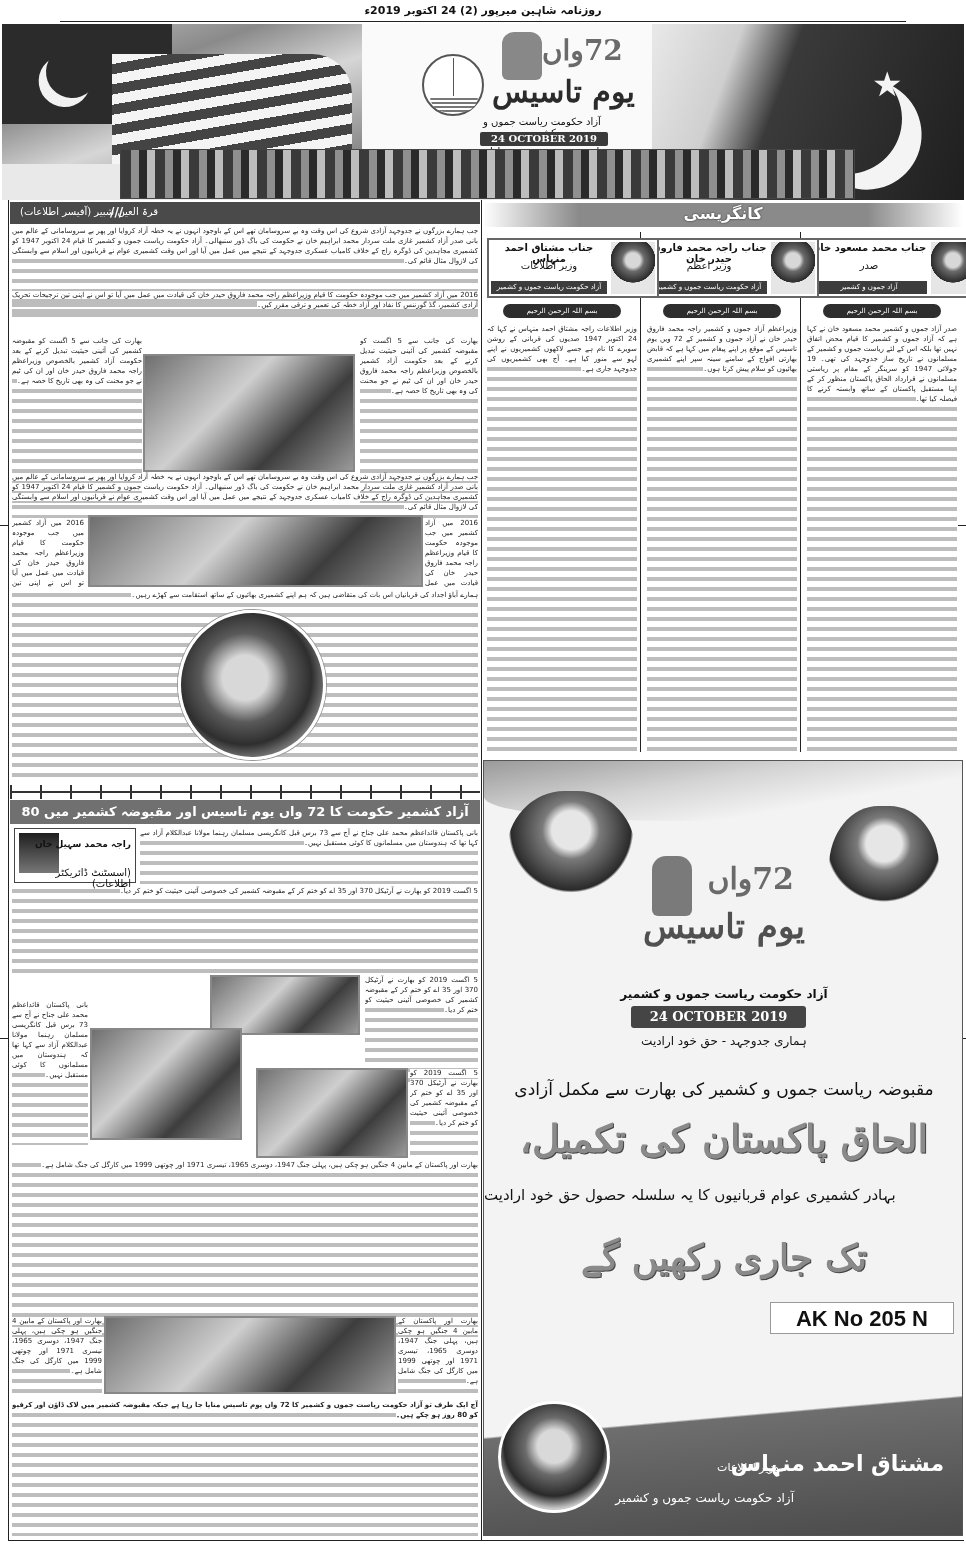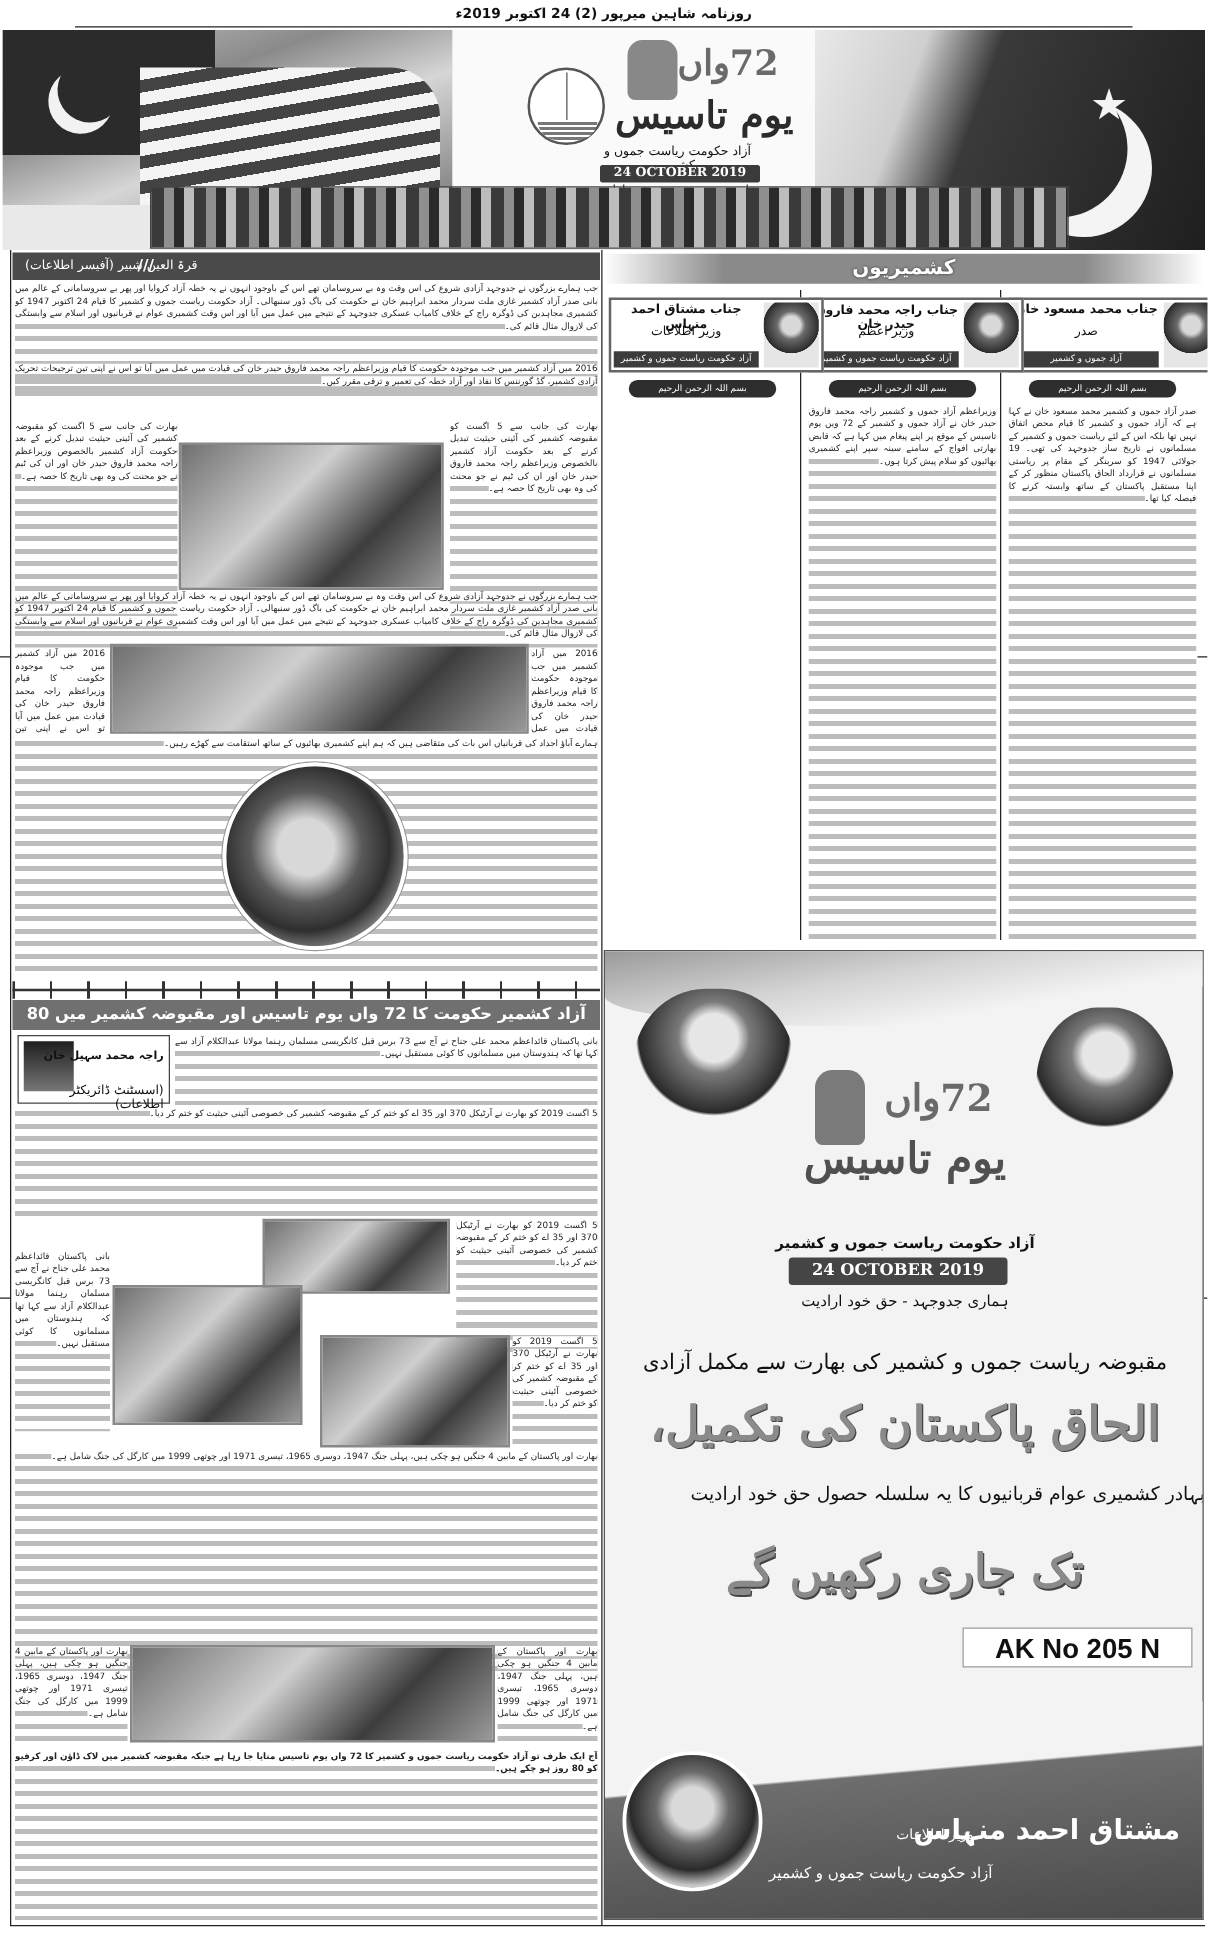--- a/index.html
+++ b/index.html
@@ -79,21 +79,21 @@
   .ad-face { position: absolute; border-radius: 45% 45% 40% 40%; background: radial-gradient(circle at 50% 28%, #e6e6e6 0 16%, #7a7a7a 24%, #2a2a2a 50%, #f3f3f3 52%); }
   .ad-logo { position: absolute; left: 150px; top: 95px; width: 180px; height: 130px; }
   .ad-logo .n72 { position: absolute; right: 20px; top: 5px; font-size: 30px; font-weight: bold; color: #6a6a6a; direction: rtl; font-family: "DejaVu Serif", serif; }
   .ad-logo .fist2 { position: absolute; left: 18px; top: 0; width: 40px; height: 60px; background: #7a7a7a; border-radius: 14px 14px 6px 6px; }
   .ad-logo .youm2 { position: absolute; left: 0; top: 50px; width: 180px; text-align: center; font-size: 34px; font-weight: bold; color: #505050; direction: rtl; font-family: "DejaVu Serif", serif; }
   .ad-gov { position: absolute; left: 0; top: 226px; width: 480px; text-align: center; font-size: 12px; font-weight: bold; direction: rtl; }
   .ad-date { position: absolute; left: 147px; top: 245px; width: 175px; height: 22px; background: #454545; color: #fff; font-family: "DejaVu Serif", serif; font-weight: bold; font-size: 13px; text-align: center; line-height: 22px; border-radius: 3px; }
   .ad-slogan { position: absolute; left: 0; top: 273px; width: 480px; text-align: center; font-size: 12px; direction: rtl; }
   .ad-line1 { position: absolute; left: 0; top: 318px; width: 480px; text-align: center; font-size: 17px; direction: rtl; }
   .ad-big1 { position: absolute; left: 0; top: 355px; width: 480px; text-align: center; font-size: 38px; font-weight: bold; color: #8a8a8a; direction: rtl; text-shadow: 1px 1px 0 #444; font-family: "DejaVu Serif", serif; }
-  .ad-line2 { position: absolute; left: 0; top: 425px; width: 480px; text-align: right; font-size: 15px; direction: rtl; }
+  .ad-line2 { position: absolute; left: 0; top: 425px; width: 480px; text-align: left; font-size: 15px; direction: rtl; }
   .ad-big2 { position: absolute; left: 0; top: 475px; width: 480px; text-align: center; font-size: 36px; font-weight: bold; color: #8a8a8a; direction: rtl; text-shadow: 1px 1px 0 #444; font-family: "DejaVu Serif", serif; }
   .ad-code { position: absolute; right: 8px; top: 541px; width: 184px; height: 32px; background: #fff; border: 1px solid #999; font-family: "Liberation Sans", sans-serif; font-weight: bold; font-size: 22px; text-align: center; line-height: 32px; }
   .ad-footer { position: absolute; left: 0; top: 600px; width: 480px; height: 176px; background: linear-gradient(175deg, #f3f3f3 0 35%, #6e6e6e 36%, #4a4a4a 100%); }
   .ad-footer .portrait { position: absolute; left: 14px; top: 40px; width: 112px; height: 112px; border-radius: 50%; border: 3px solid #fff; background: radial-gradient(circle at 50% 40%, #d9d9d9 0 20%, #6a6a6a 35%, #2a2a2a 60%, #c8c8c8 75%); }
   .ad-footer .name { position: absolute; right: 20px; top: 90px; font-size: 22px; font-weight: bold; color: #fff; direction: rtl; }
   .ad-footer .role { position: absolute; right: 185px; top: 100px; font-size: 11px; color: #fff; direction: rtl; }
   .ad-footer .gov { position: absolute; right: 170px; top: 130px; font-size: 12px; color: #fff; direction: rtl; }
 </style>
 </head>
 <body>
@@ -165,21 +165,21 @@
 <div class="abs photo" style="left:90px; top:1028px; width:152px; height:112px;"></div>
 <div class="abs photo" style="left:256px; top:1068px; width:152px; height:90px;"></div>
 <div class="abs text-block" style="left:410px; top:1068px; width:68px; height:90px;"><span>5 اگست 2019 کو بھارت نے آرٹیکل 370 اور 35 اے کو ختم کر کے مقبوضہ کشمیر کی خصوصی آئینی حیثیت کو ختم کر دیا۔</span></div>
 <div class="abs text-block" style="left:12px; top:1160px; width:466px; height:178px;"><span>بھارت اور پاکستان کے مابین 4 جنگیں ہو چکی ہیں، پہلی جنگ 1947، دوسری 1965، تیسری 1971 اور چوتھی 1999 میں کارگل کی جنگ شامل ہے۔</span></div>
 <div class="abs photo" style="left:104px; top:1316px; width:292px; height:78px;"></div>
 <div class="abs text-block" style="left:12px; top:1316px; width:90px; height:80px;"><span>بھارت اور پاکستان کے مابین 4 جنگیں ہو چکی ہیں، پہلی جنگ 1947، دوسری 1965، تیسری 1971 اور چوتھی 1999 میں کارگل کی جنگ شامل ہے۔</span></div>
 <div class="abs text-block" style="left:398px; top:1316px; width:80px; height:80px;"><span>بھارت اور پاکستان کے مابین 4 جنگیں ہو چکی ہیں، پہلی جنگ 1947، دوسری 1965، تیسری 1971 اور چوتھی 1999 میں کارگل کی جنگ شامل ہے۔</span></div>
 <div class="abs text-block" style="left:12px; top:1400px; width:466px; height:136px;font-weight:bold;"><span>آج ایک طرف تو آزاد حکومت ریاست جموں و کشمیر کا 72 واں یوم تاسیس منایا جا رہا ہے جبکہ مقبوضہ کشمیر میں لاک ڈاؤن اور کرفیو کو 80 روز ہو چکے ہیں۔</span></div>
 
 <div class="abs msg-head">
-  <div class="title">کشمیریوں</div>
+  <div class="title">کانگریسی</div>
 </div>
 <div class="abs vline" style="left:640px; top:232px; height:520px;"></div>
 <div class="abs vline" style="left:800px; top:232px; height:520px;"></div>
 
 <div class="abs msg-col" style="left:805px; top:200px; height:560px;">
   <div class="msg-card" style="left:2px;">
     <div class="pic"></div>
     <div class="name">جناب محمد مسعود خان</div>
     <div class="role">صدر</div>
     <div class="gov">آزاد جموں و کشمیر</div>
@@ -200,20 +200,21 @@
 </div>
 
 <div class="abs msg-col" style="left:485px; top:200px; height:560px;">
   <div class="msg-card" style="left:2px;">
     <div class="pic"></div>
     <div class="name">جناب مشتاق احمد منہاس</div>
     <div class="role">وزیر اطلاعات</div>
     <div class="gov">آزاد حکومت ریاست جموں و کشمیر</div>
   </div>
   <div class="bismillah">بسم اللہ الرحمن الرحیم</div>
+  <div class="abs text-block" style="left:2px; top:124px; width:150px; height:430px;"><span>وزیر اطلاعات راجہ مشتاق احمد منہاس نے کہا کہ 24 اکتوبر 1947 صدیوں کی قربانی کے روشن سویرے کا نام ہے جسے لاکھوں کشمیریوں نے اپنے لہو سے منور کیا ہے۔ آج بھی کشمیریوں کی جدوجہد جاری ہے۔</span></div>
 </div>
 
 <div class="abs ad">
   <div class="ad-swoosh-top"></div>
   <div class="ad-face" style="left:22px; top:30px; width:130px; height:140px;"></div>
   <div class="ad-face" style="left:345px; top:45px; width:110px; height:135px;"></div>
   <div class="ad-logo">
     <div class="fist2"></div>
     <div class="n72">72واں</div>
     <div class="youm2">یوم تاسیس</div>

